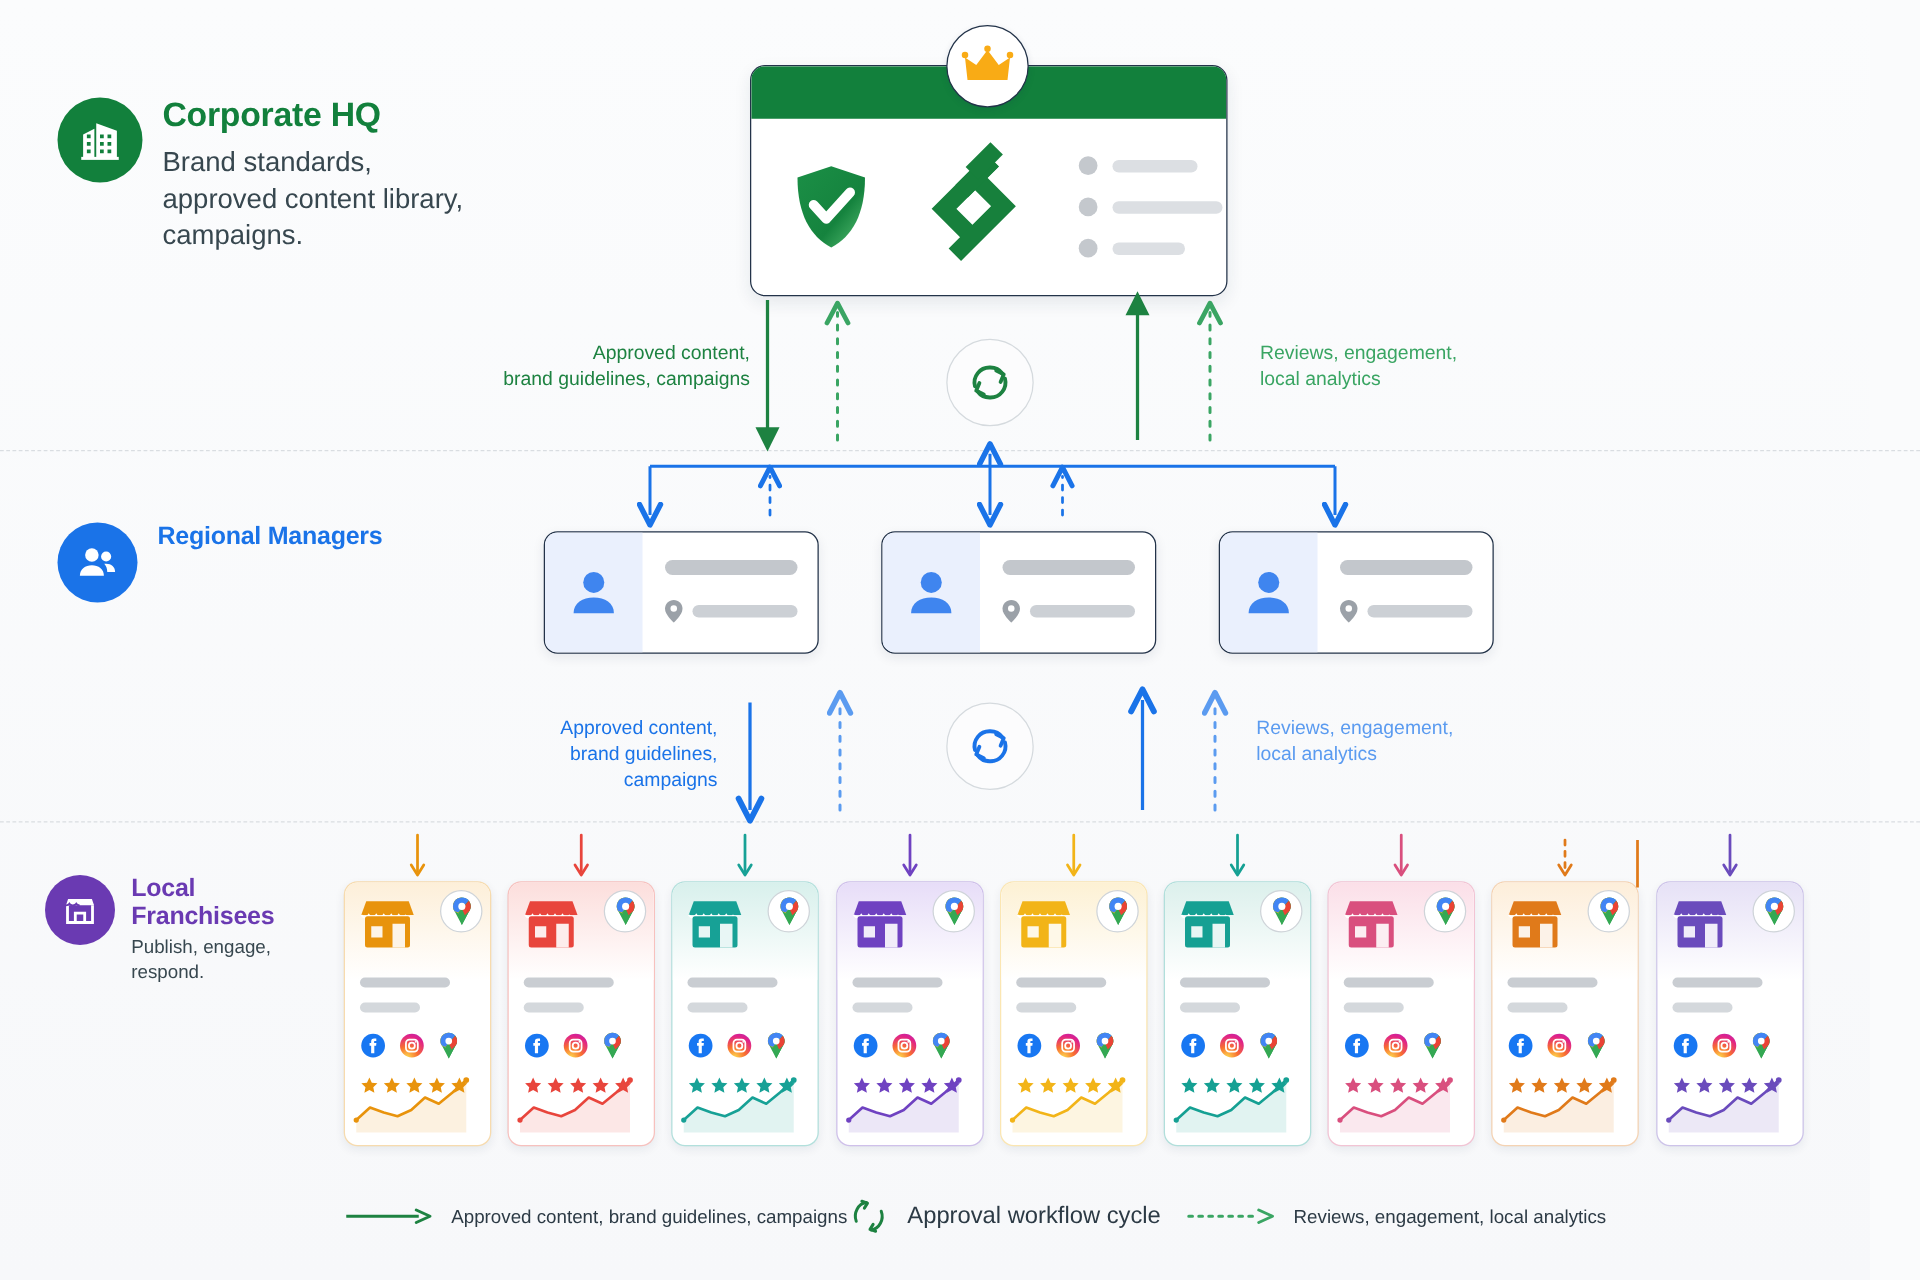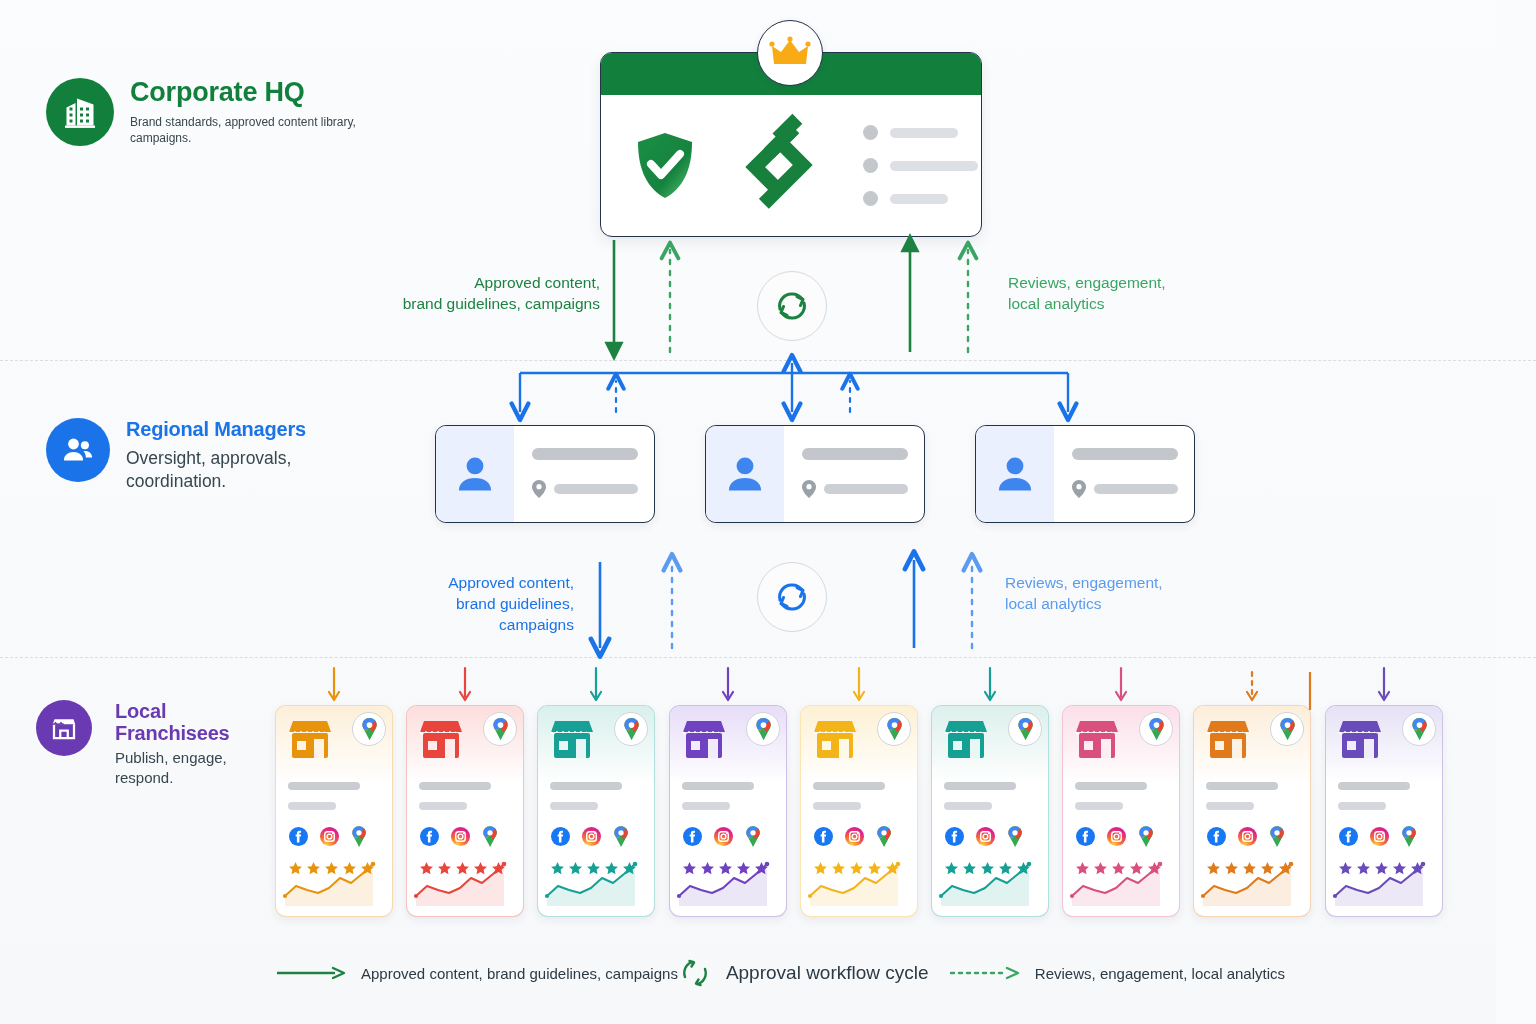--- a/index.html
+++ b/index.html
@@ -90,21 +90,21 @@
   <div class="tier-label" style="left:46px; top:78px; width:350px">
     <div class="tier-badge" style="width:68px;height:68px;background:#12803c">
       <svg width="36" height="36" viewBox="0 0 24 24" fill="#fff">
         <path d="M3 21V9l6-3v15H3zm2-2h2v-2H5v2zm0-4h2v-2H5v2zm0-4h2V9H5v2z"></path>
         <path d="M10 21V3l11 4v14H10zm2-2h2v-2h-2v2zm0-4h2v-2h-2v2zm0-4h2V9h-2v2zm4 8h2v-2h-2v2zm0-4h2v-2h-2v2zm0-4h2V9h-2v2z"></path>
         <rect x="2" y="21" width="20" height="1.6"></rect>
       </svg>
     </div>
     <div>
       <div class="tier-title" style="font-size:27px;color:#12803c">Corporate HQ</div>
-      <div class="tier-desc" style="font-size:12px;max-width:245px">Brand standards, approved content library, campaigns.</div>
+      <div class="tier-desc" style="font-size:22px;max-width:245px">Brand standards, approved content library, campaigns.</div>
     </div>
   </div>
 
   <div id="hq-card">
     <div id="hq-bar"></div>
     <div id="hq-body">
 
       <div>
         <svg width="60" height="70" viewBox="0 0 60 70">
           <defs>
@@ -173,21 +173,20 @@
     <div class="tier-badge" style="width:64px;height:64px;background:#1a73e8">
       <svg width="36" height="36" viewBox="0 0 24 24" fill="#fff">
         <circle cx="9" cy="8" r="3.6"></circle>
         <circle cx="16.6" cy="8.8" r="2.7"></circle>
         <path d="M2.6 19c0-3.5 2.9-5.6 6.4-5.6s6.4 2.1 6.4 5.6H2.6z"></path>
         <path d="M16.6 12.6c2.8 0 4.8 1.7 4.8 4.4h-4.2c0-1.7-.6-3.2-1.6-4.3.3-.1.7-.1 1-.1z"></path>
       </svg>
     </div>
     <div>
       <div class="tier-title" style="font-size:20px;color:#1a73e8">Regional Managers</div>
-      <div class="tier-desc" style="font-size:17.5px;max-width:200px">Oversight, approvals, coordination.</div>
     </div>
   </div>
 
   <div class="mgr-card" style="left:435px">
     <div class="mgr-avatar">
       <svg width="44" height="44" viewBox="0 0 24 24" fill="#3f85ef">
         <circle cx="12" cy="7.6" r="4.6"></circle>
         <path d="M3.2 21c0-4.3 3.9-6.8 8.8-6.8s8.8 2.5 8.8 6.8H3.2z"></path>
       </svg>
     </div>
@@ -245,21 +244,21 @@
         font-size:15.5px; color:#1a73e8">
     <span style="white-space:pre-line">Approved content,
 brand guidelines, campaigns</span>
   </div>
   <div class="flow-label" style="left:1005px; top:572px; width:215px;
         font-size:15.5px; color:#5b9bf0">
     <span style="white-space:pre-line">Reviews, engagement,
 local analytics</span>
   </div>
 
-  <div class="tier-label" style="left:36px; top:700px; width:240px; gap:23px">
+  <div class="tier-label" style="left:36px; top:700px; width:240px; gap:13px">
     <div class="tier-badge" style="width:56px;height:56px;background:#6a3ab2">
       <svg width="30" height="30" viewBox="0 0 24 24" fill="none" stroke="#fff" stroke-width="1.8">
         <path d="M3 9h18l-1.4-4H4.4L3 9z" fill="#fff" stroke="none"></path>
         <path d="M4 9v11h16V9"></path>
         <path d="M9 20v-6h6v6"></path>
         <path d="M3 9c1.6 0 2.2-1 2.2-1S5.8 9 7.4 9s2.2-1 2.2-1S10.2 9 11.8 9" stroke="#6a3ab2" stroke-width="1.2"></path>
       </svg>
     </div>
     <div>
       <div class="tier-title" style="font-size:20px;color:#6a3ab2">Local Franchisees</div>

